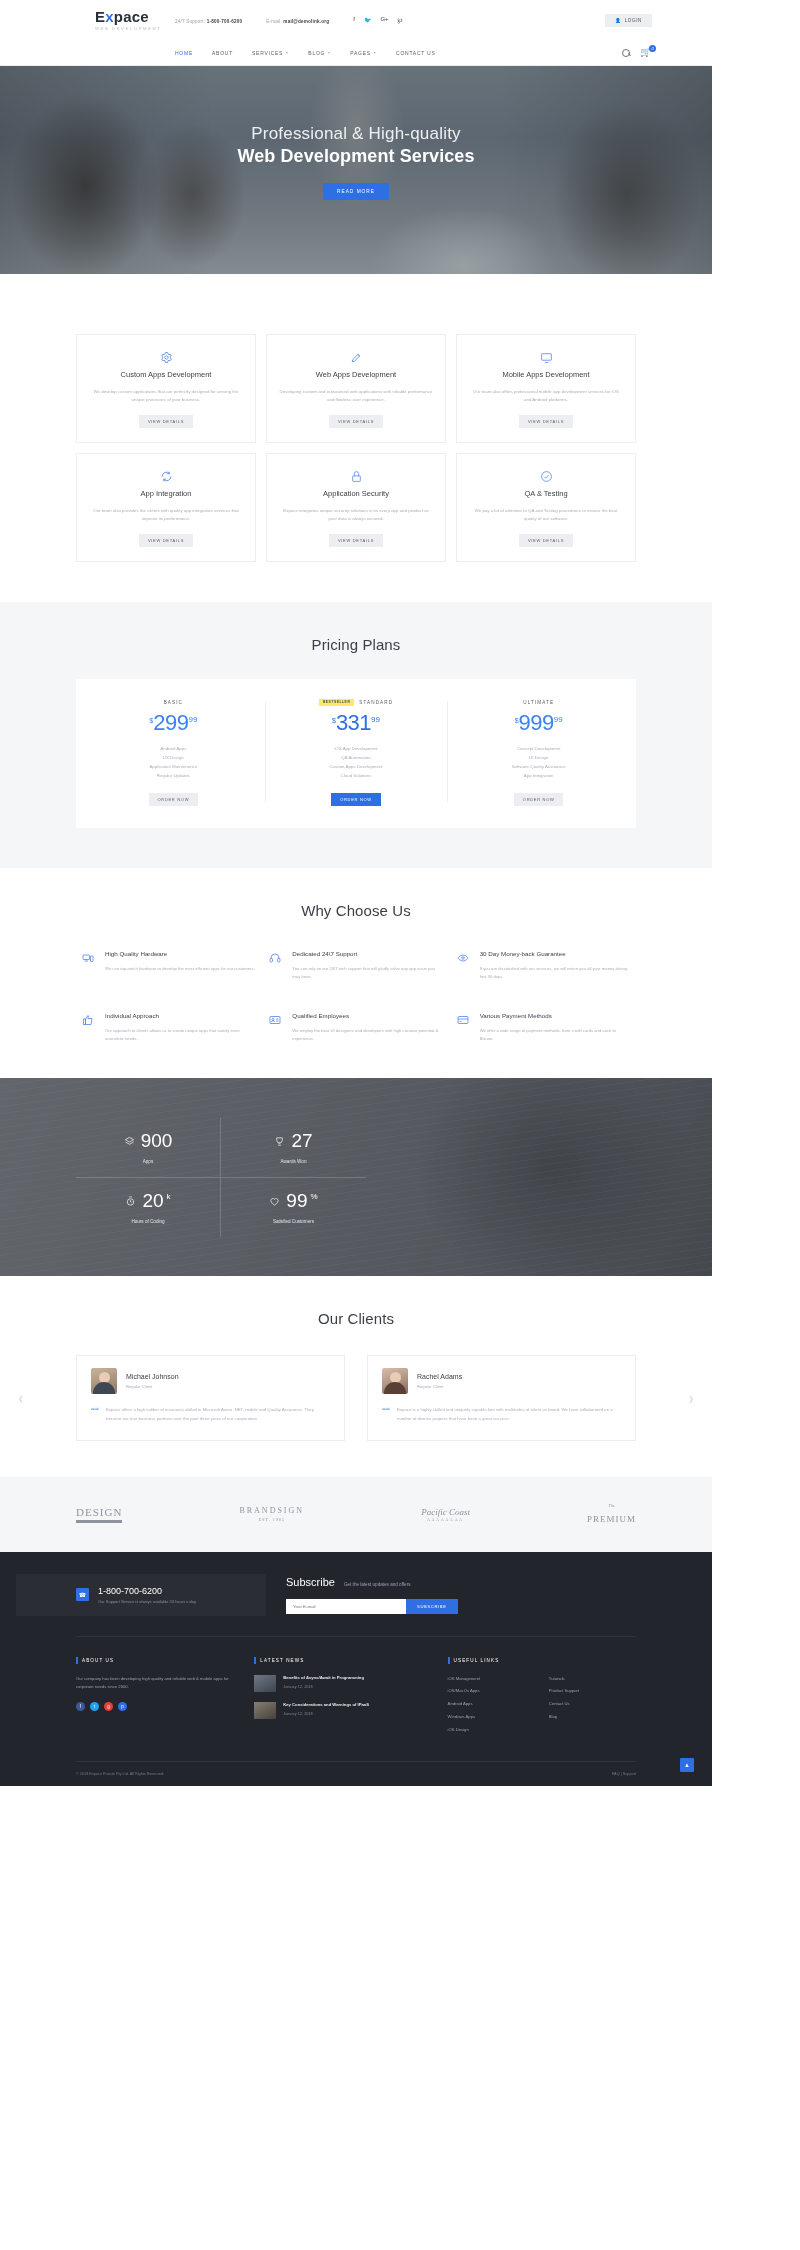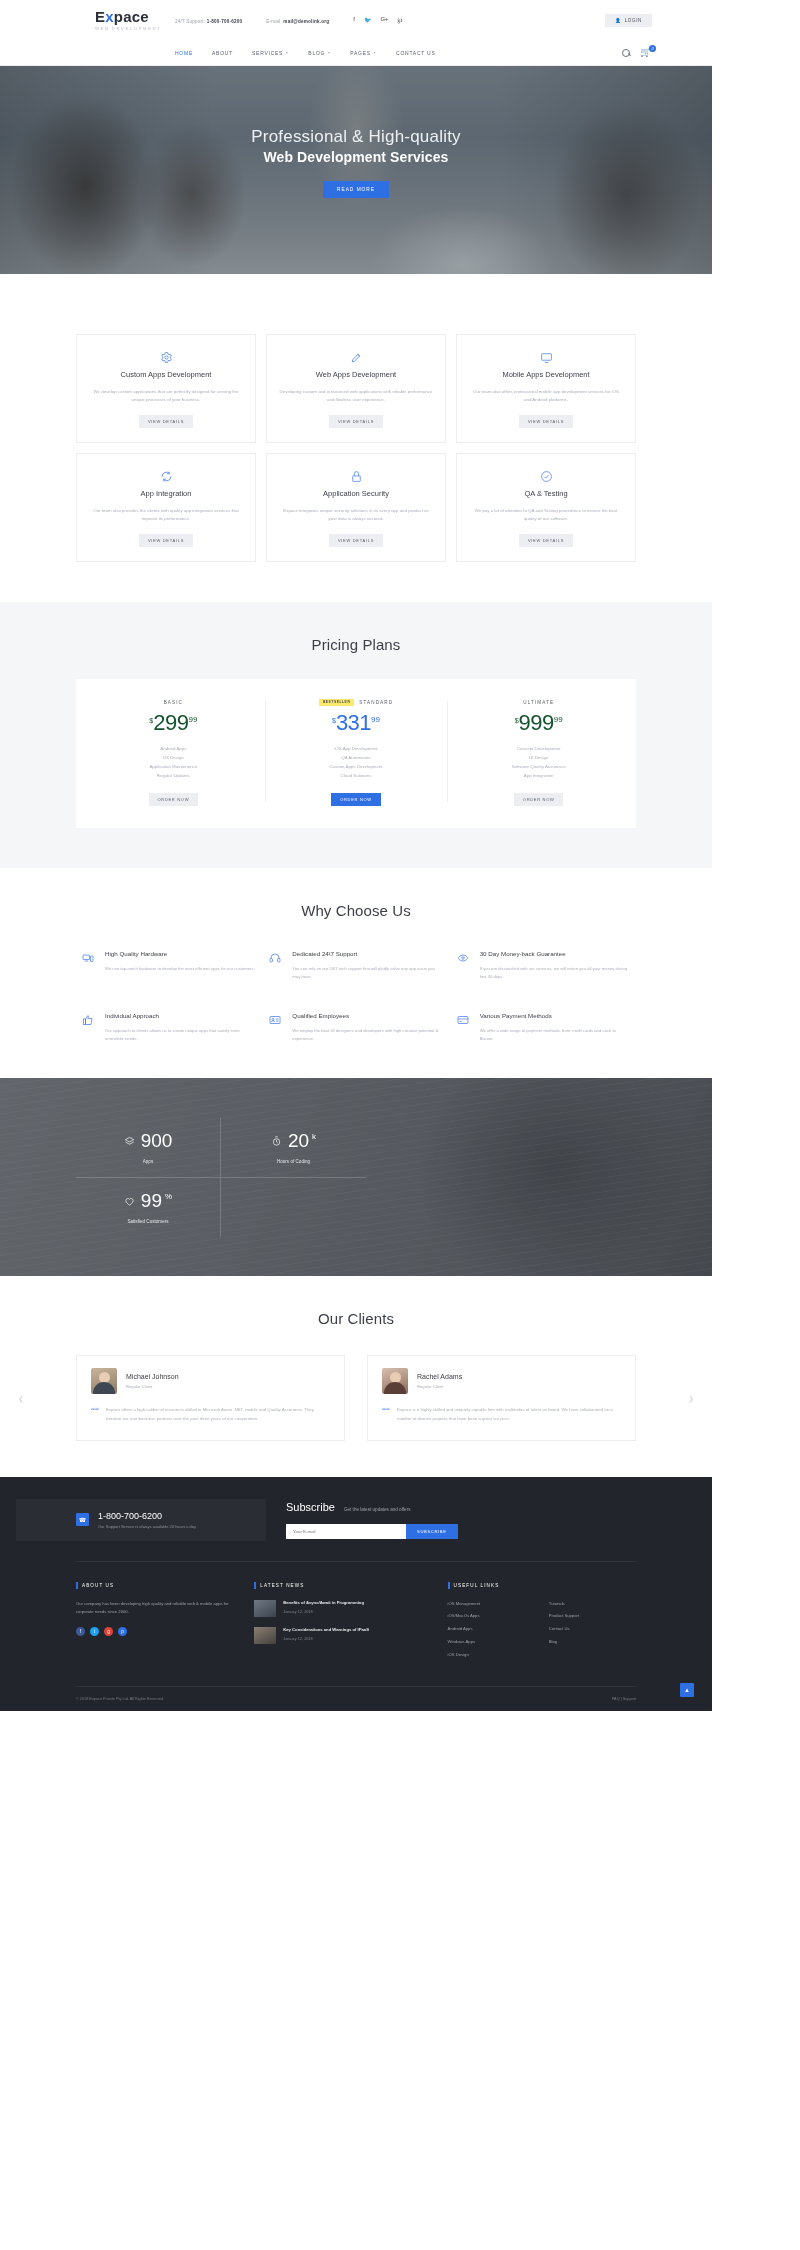--- a/index.html
+++ b/index.html
@@ -38,21 +38,21 @@
      background:
       radial-gradient(ellipse 120px 150px at 12% 58%,rgba(40,34,30,.78),transparent 62%),
       radial-gradient(ellipse 90px 120px at 27% 62%,rgba(55,46,40,.6),transparent 60%),
       radial-gradient(ellipse 80px 130px at 50% 30%,rgba(225,215,200,.35),transparent 60%),
       radial-gradient(ellipse 120px 150px at 88% 62%,rgba(45,40,38,.62),transparent 62%),
       radial-gradient(ellipse 140px 90px at 65% 95%,rgba(235,238,240,.5),transparent 65%),
       linear-gradient(90deg,rgba(0,0,0,.22),rgba(0,0,0,0) 30%,rgba(0,0,0,0) 70%,rgba(0,0,0,.25));}
   .hero:after{content:"";position:absolute;inset:0;background:rgba(60,66,74,.34);}
   .hero-inner{position:relative;z-index:3;height:100%;display:flex;flex-direction:column;align-items:center;justify-content:center;padding-bottom:16px;}
   .hero-l1{font-size:17px;color:#edf0f2;font-weight:300;letter-spacing:.2px;}
-  .hero-l2{font-size:14px;color:#fff;font-weight:700;margin-top:2px;letter-spacing:.1px;}
+  .hero-l2{font-size:18px;color:#fff;font-weight:700;margin-top:2px;letter-spacing:.1px;}
   .btn-primary{background:#2f6fe4;color:#fff;font-size:4.8px;letter-spacing:1px;padding:6px 14px;border:none;margin-top:16px;text-transform:uppercase;}
 
   
   .sec{padding:34px 0 0;}
   .sec-title{text-align:center;font-size:15px;font-weight:400;color:#3c3f48;letter-spacing:.1px;}
 
   
   .services{padding-bottom:40px;}
   .grid3{display:grid;grid-template-columns:repeat(3,1fr);gap:10px;margin-top:26px;}
   .card{border:1px solid #eceef1;padding:14px 12px 14px;text-align:center;background:#fff;}
@@ -62,21 +62,21 @@
   .btn-ghost{background:#eceef1;color:#575c66;font-size:4px;letter-spacing:.7px;padding:4px 9px;border:none;margin-top:11px;text-transform:uppercase;}
 
   
   .pricing{background:#f5f6f8;padding:34px 0 40px;margin-top:0;}
   .price-box{background:#fff;display:grid;grid-template-columns:repeat(3,1fr);margin-top:26px;padding:18px 6px 22px;}
   .plan{text-align:center;padding:0 6px;position:relative;}
   .plan+.plan:before{content:"";position:absolute;left:0;top:4px;bottom:4px;width:1px;background:#eceef1;}
   .plan-head{display:flex;align-items:center;justify-content:center;gap:5px;height:10px;}
   .plan-name{font-size:4.6px;letter-spacing:1.1px;color:#585d67;text-transform:uppercase;}
   .badge{background:#ffe96b;color:#4a4e57;font-size:3.4px;letter-spacing:.5px;padding:1.5px 4px;text-transform:uppercase;font-weight:700;}
-  .plan-price{margin-top:6px;display:flex;align-items:flex-start;justify-content:center;color:#14532d;}
+  .plan-price{margin-top:6px;display:flex;align-items:flex-start;justify-content:center;color:#3b82f6;}
   .cur{font-size:7px;margin-top:4px;}
   .amt{font-size:22px;font-weight:400;line-height:.95;letter-spacing:-.5px;}
   .cents{font-size:8px;margin-top:2px;}
   .plan.featured .plan-price{color:#2f6fe4;}
   .plan-feats{margin-top:10px;font-size:4.4px;color:#a9aeb7;line-height:2.05;}
   .plan .btn-ghost{margin-top:13px;}
   .btn-blue{background:#2f6fe4;color:#fff;font-size:4px;letter-spacing:.7px;padding:4px 9px;border:none;margin-top:13px;text-transform:uppercase;}
 
   
   .why{padding:34px 0 36px;}
@@ -482,20 +482,32 @@
                 <svg width="11" height="11" viewBox="0 0 24 24" fill="none" stroke="currentColor" stroke-width="1.5">
                     <path d="M12 3l9 5-9 5-9-5 9-5z"></path>
                     <path d="M3 13l9 5 9-5"></path>
                   </svg>
               </span>
               <span>900</span>
             </div>
             <div class="clabel">Apps</div>
           </div>
 
+          <div class="counter">
+            <div class="cnum">
+              <span>
+                <svg width="11" height="11" viewBox="0 0 24 24" fill="none" stroke="currentColor" stroke-width="1.5">
+                    <path d="M6 4h12v5a6 6 0 0 1-12 0V4z"></path>
+                    <path d="M10 16h4M9 20h6"></path>
+                  </svg>
+              </span>
+              <span>27</span>
+            </div>
+            <div class="clabel">Awards Won</div>
+          </div>
 
           <div class="counter">
             <div class="cnum">
               <span>
                 <svg width="11" height="11" viewBox="0 0 24 24" fill="none" stroke="currentColor" stroke-width="1.5">
                     <circle cx="12" cy="13" r="7"></circle>
                     <path d="M12 9v4l2.5 2M9 2h6"></path>
                   </svg>
               </span>
               <span>20</span>
@@ -554,20 +566,30 @@
           <div class="quote-row">
             <span class="qmark">““</span>
             <div class="client-text">Expace is a highly skilled and uniquely capable firm with multitudes of talent on board. We have collaborated on a number of diverse projects that have been a great success.</div>
           </div>
         </div>
 
       </div>
     </div>
   </div>
 
+  <div class="brands">
+    <div class="container">
+      <div class="brand-row">
+        <div class="brand b1"><span>DESIGN</span><u></u></div>
+        <div class="brand b2"><span>BRANDSIGN</span><small>EST. 1985</small></div>
+        <div class="brand b3"><span>Pacific Coast</span><small>AAAAAAAA</small></div>
+        <div class="brand b4"><small>The</small><strong>PREMIUM</strong></div>
+      </div>
+    </div>
+  </div>
 
   <div class="footer footer-wrap">
     <div class="container">
 
       <div class="sub-row">
         <div class="phone-box">
           <div class="phone-ico">☎</div>
           <div>
             <div class="phone-num">1-800-700-6200</div>
             <div class="phone-sub">Our Support Service is always available 24 hours a day</div>

